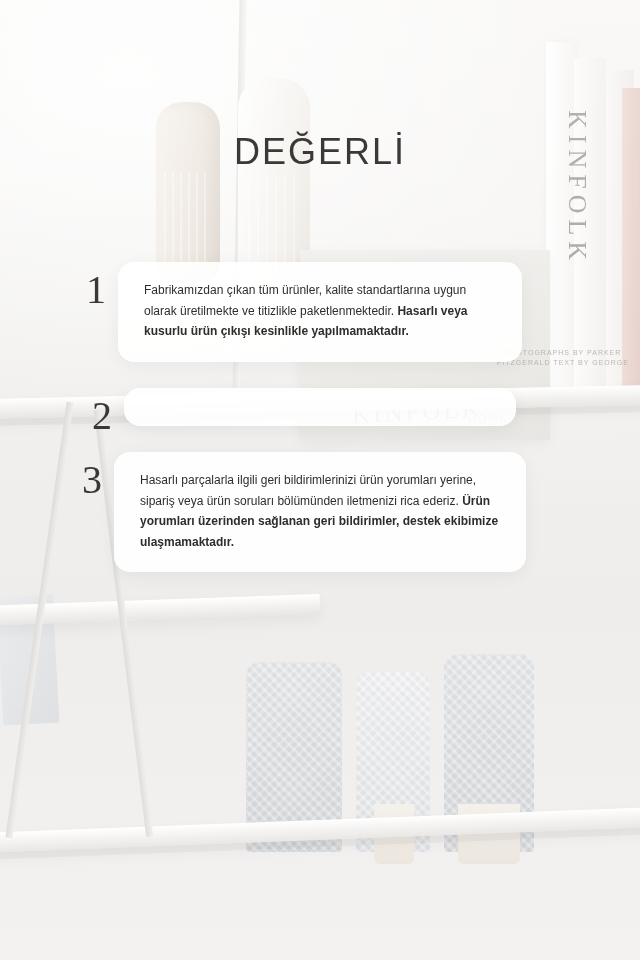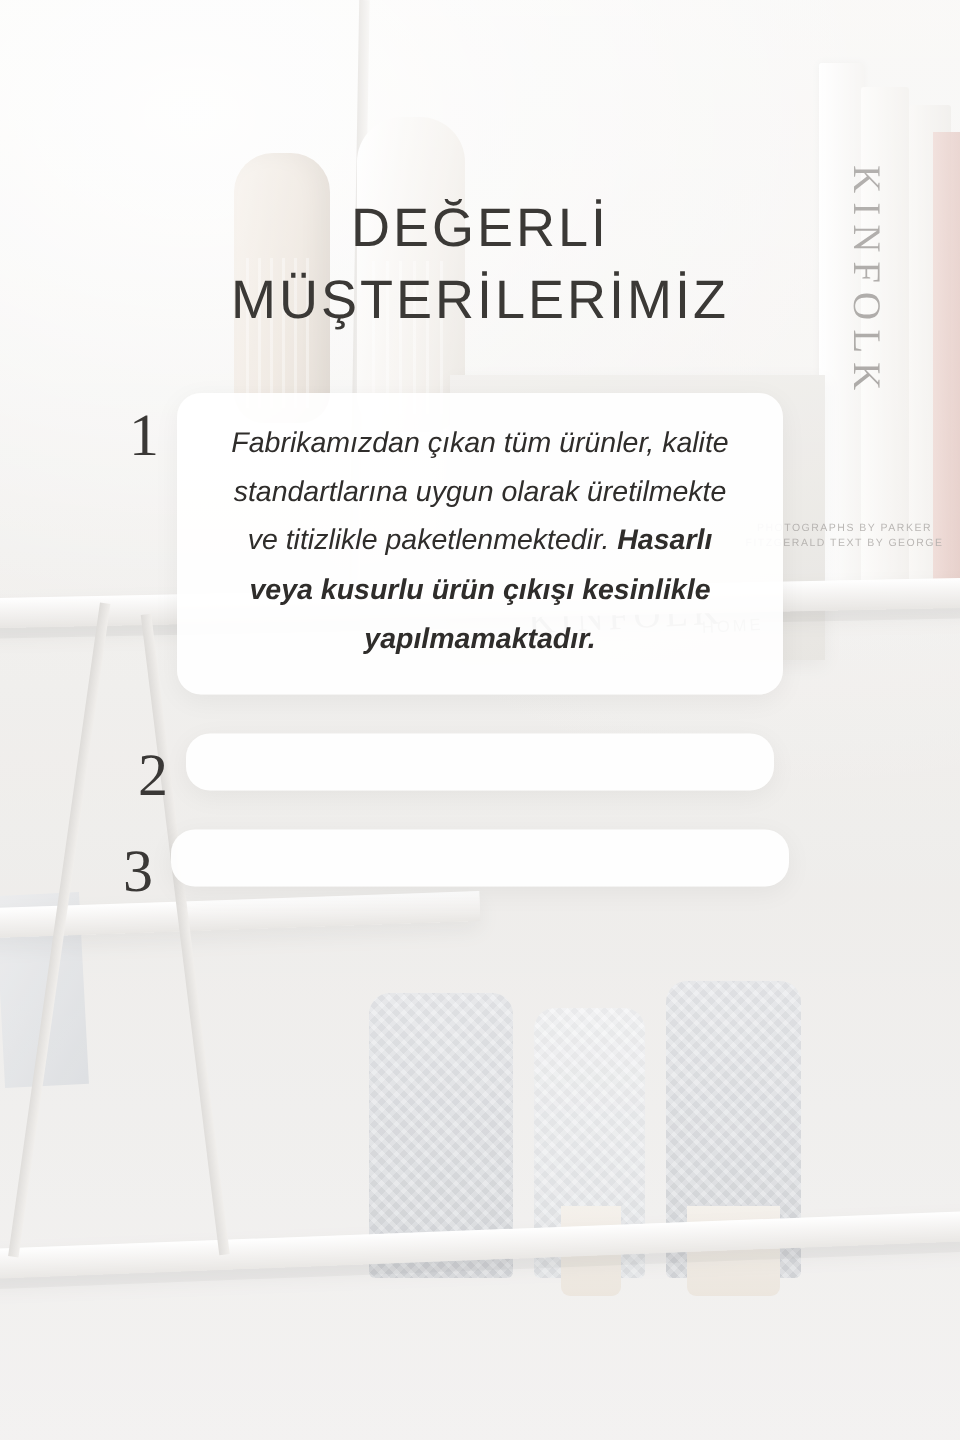--- a/index.html
+++ b/index.html
@@ -228,25 +228,24 @@
     margin: 0 auto 22px auto;
     width: 404px;
     background: rgba(255,255,255,0.92);
     border-radius: 16px;
     box-shadow: 0 4px 18px rgba(0,0,0,0.05);
     padding: 18px 26px 20px 26px;
     box-sizing: border-box;
   }
   .card p {
     margin: 0;
-    text-align: center;
-    font-size: 19px;
+    text-align: left;
+    font-size: 12px;
     line-height: 1.72;
     color: #2f2d2b;
-    font-style: italic;
   }
   .card p b { font-weight: 700; }
   .num {
     position: absolute;
     left: -32px;
     top: 8px;
     font-family: "Liberation Serif", serif;
     font-size: 40px;
     color: #3a3836;
     line-height: 1;
@@ -307,35 +306,37 @@
     <div class="rod-1 frame-rod"></div>
     <div class="rod-2 frame-rod"></div>
 
     <div class="veil"></div>
   </div>
 
   <div class="content">
 
     <div class="headline">
       <span>DEĞERLİ</span>
-      <span class="l2">MÜŞTERİLERİMİZ</span>
     </div>
 
     <div class="cards">
 
       <div class="card c1">
         <span class="num">1</span>
         <p>
           <span>Fabrikamızdan çıkan tüm ürünler, kalite standartlarına uygun olarak üretilmekte ve titizlikle paketlenmektedir. </span><b>Hasarlı veya kusurlu ürün çıkışı kesinlikle yapılmamaktadır.</b>
         </p>
       </div>
 
       <div class="card c2">
         <span class="num">2</span>
       </div>
 
       <div class="card c3">
         <span class="num">3</span>
+        <p>
+          <span>Hasarlı parçalarla ilgili geri bildirimlerinizi ürün yorumları yerine, sipariş veya ürün soruları bölümünden iletmenizi rica ederiz. </span><b>Ürün yorumları üzerinden sağlanan geri bildirimler, destek ekibimize ulaşmamaktadır.</b>
+        </p>
       </div>
 
     </div>
   </div>
 </div>
 
 </body></html>

